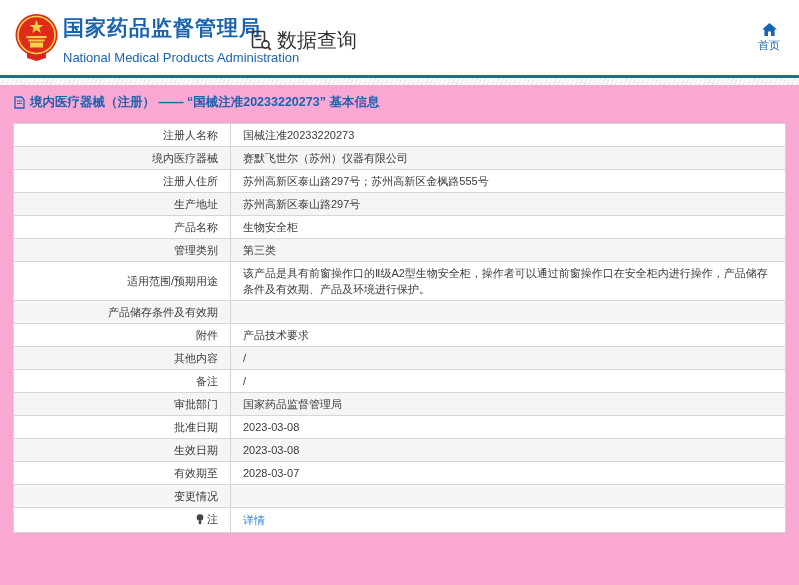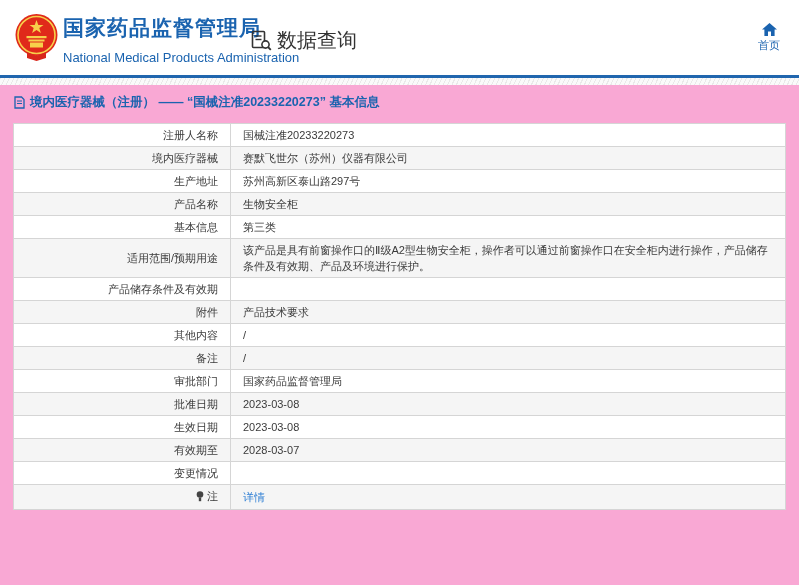--- a/index.html
+++ b/index.html
@@ -128,29 +128,33 @@
     <tbody>
         <tr>
       <td class="t-label">注册人名称</td>
       <td>国械注准20233220273</td>
     </tr>
     <tr>
       <td class="t-label">境内医疗器械</td>
       <td>赛默飞世尔（苏州）仪器有限公司</td>
     </tr>
     <tr>
+      <td class="t-label">注册人住所</td>
+      <td>苏州高新区泰山路297号；苏州高新区金枫路555号</td>
+    </tr>
+    <tr>
       <td class="t-label">生产地址</td>
       <td>苏州高新区泰山路297号</td>
     </tr>
     <tr>
       <td class="t-label">产品名称</td>
       <td>生物安全柜</td>
     </tr>
     <tr>
-      <td class="t-label">基本信息</td>
+      <td class="t-label">管理类别</td>
       <td>第三类</td>
     </tr>
     <tr>
       <td class="t-label">适用范围/预期用途</td>
       <td>该产品是具有前窗操作口的Ⅱ级A2型生物安全柜，操作者可以通过前窗操作口在安全柜内进行操作，产品储存条件及有效期、产品及环境进行保护。</td>
     </tr>
     <tr>
       <td class="t-label">产品储存条件及有效期</td>
       <td></td>
     </tr>

